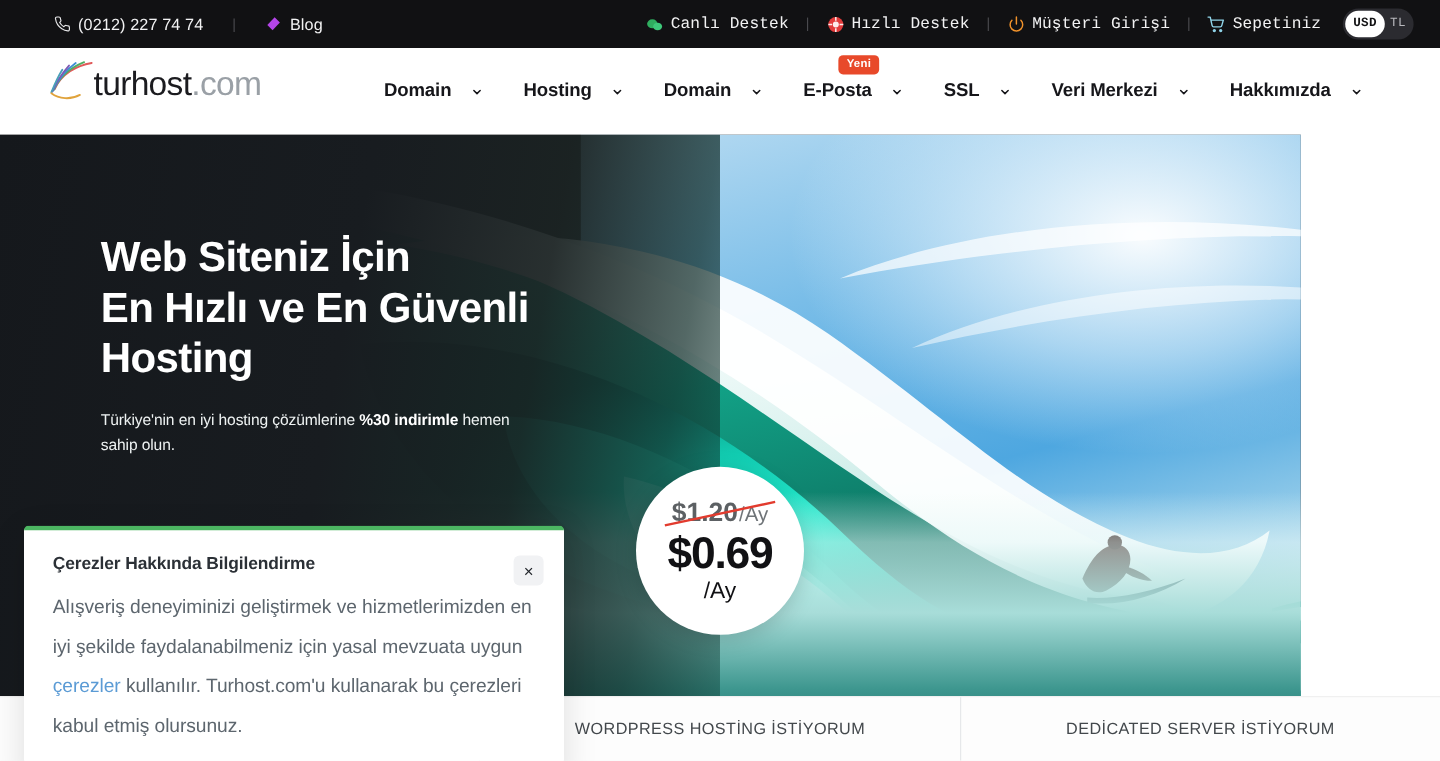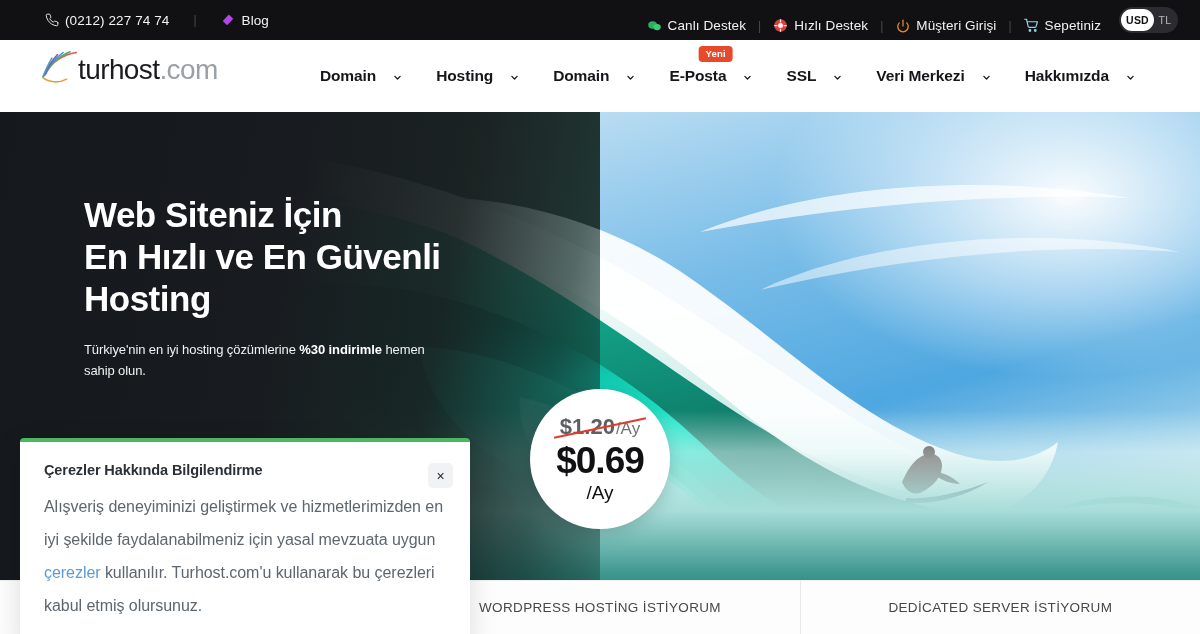--- a/index.html
+++ b/index.html
@@ -10,21 +10,21 @@
   }
   #page { position: relative; width: 1200px; height: 634px; overflow: hidden; }
 
   
   .topbar {
     position: absolute; top: 0; left: 0; width: 1200px; height: 40px;
     background: #111113; display: flex; align-items: center;
     padding: 0 22px 0 44px; color: #ffffff; font-size: 13.5px;
   }
   .tb-left { display: flex; align-items: center; gap: 12px; }
-  .tb-right { margin-left: auto; display: flex; align-items: flex-end; }
+  .tb-right { margin-left: auto; display: flex; align-items: center; font-family: Liberation Mono, monospace; }
   .tb-item {
     display: flex; align-items: center; gap: 6px;
     color: #f2f2f3; white-space: nowrap; letter-spacing: .1px;
   }
   .tb-sep { color: #4a4a4e; margin: 0 12px; font-size: 12px; }
   .tb-ico { display: inline-flex; align-items: center; justify-content: center; width: 15px; height: 15px; }
   .tb-ico svg { display: block; }
 
   .currency-toggle {
     margin-left: 18px; width: 59px; height: 26px; border-radius: 13px;
@@ -63,21 +63,21 @@
   }
   .caret { width: 9px; height: 9px; display: inline-block; position: relative; top: 1px; }
   .badge-new {
     position: absolute; top: -13px; left: 50%; transform: translateX(-36%);
     background: #e8492a; color: #fff; font-size: 9.5px; font-weight: bold;
     padding: 2px 7px 3px; border-radius: 4px; letter-spacing: .2px;
   }
 
   
   .hero {
-    position: absolute; top: 112px; left: 0; width: 1200px; height: 468px;
+    position: absolute; top: 112px; left: 0; width: 1084px; height: 468px;
     overflow: hidden; background: #404040;
   }
   .hero-photo { position: absolute; inset: 0; }
   .sky {
     position: absolute; right: 0; top: 0; width: 600px; height: 468px;
     background:
       radial-gradient(ellipse 420px 260px at 78% 18%, rgba(255,255,255,.96) 0%, rgba(232,244,252,.55) 38%, rgba(255,255,255,0) 70%),
       linear-gradient(165deg, #b9dcf2 0%, #79bde8 30%, #4ea7e0 58%, #bfe2ef 86%, #dff1f6 100%);
   }
   .wave-body {

